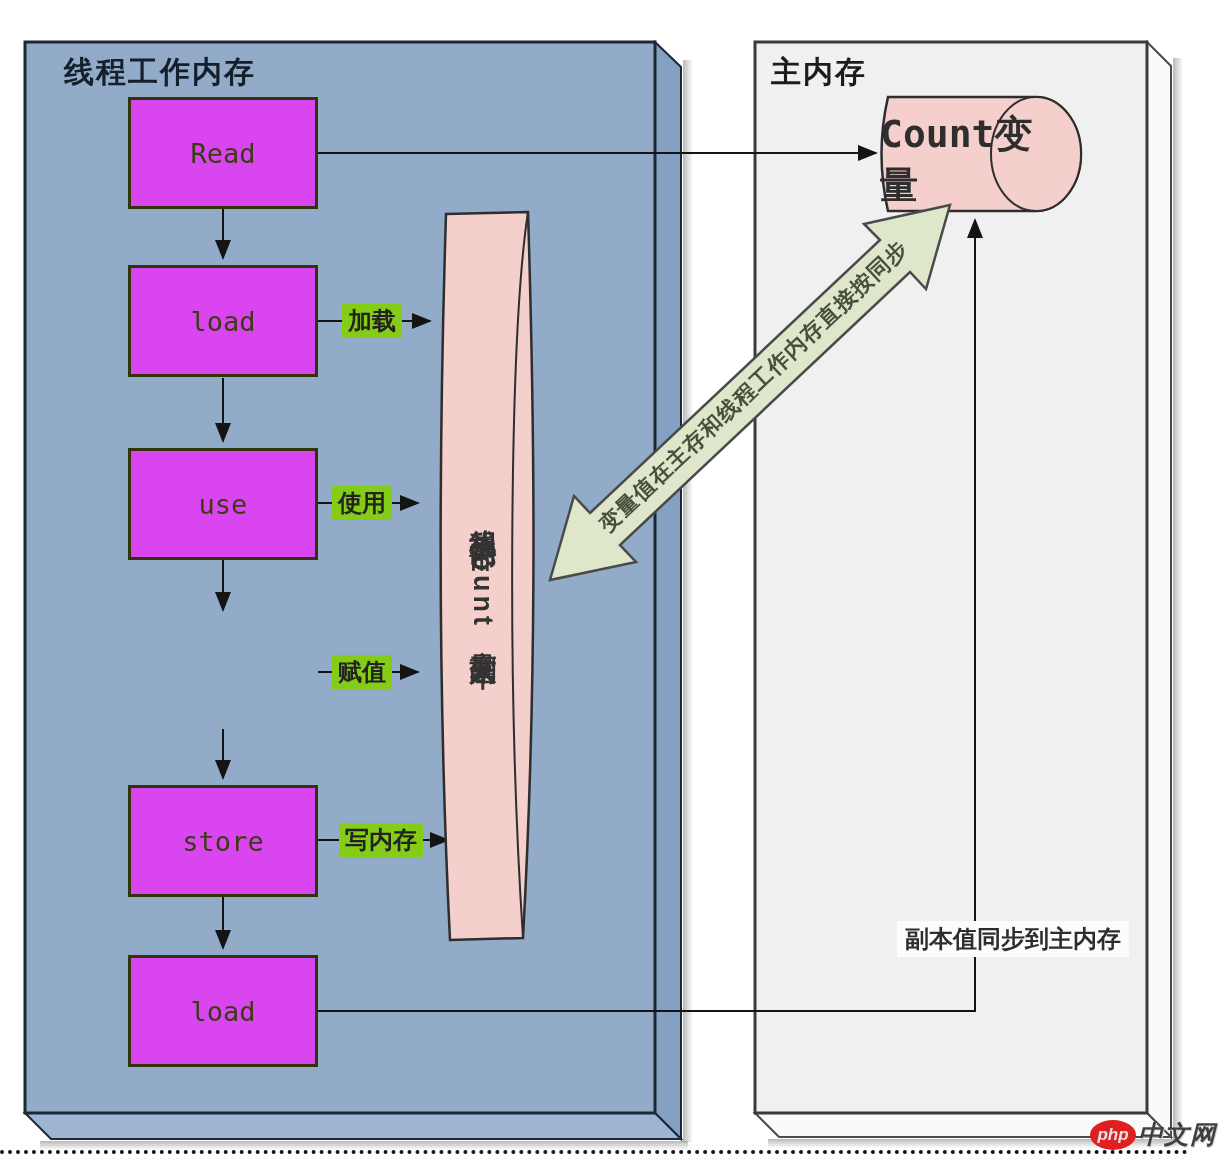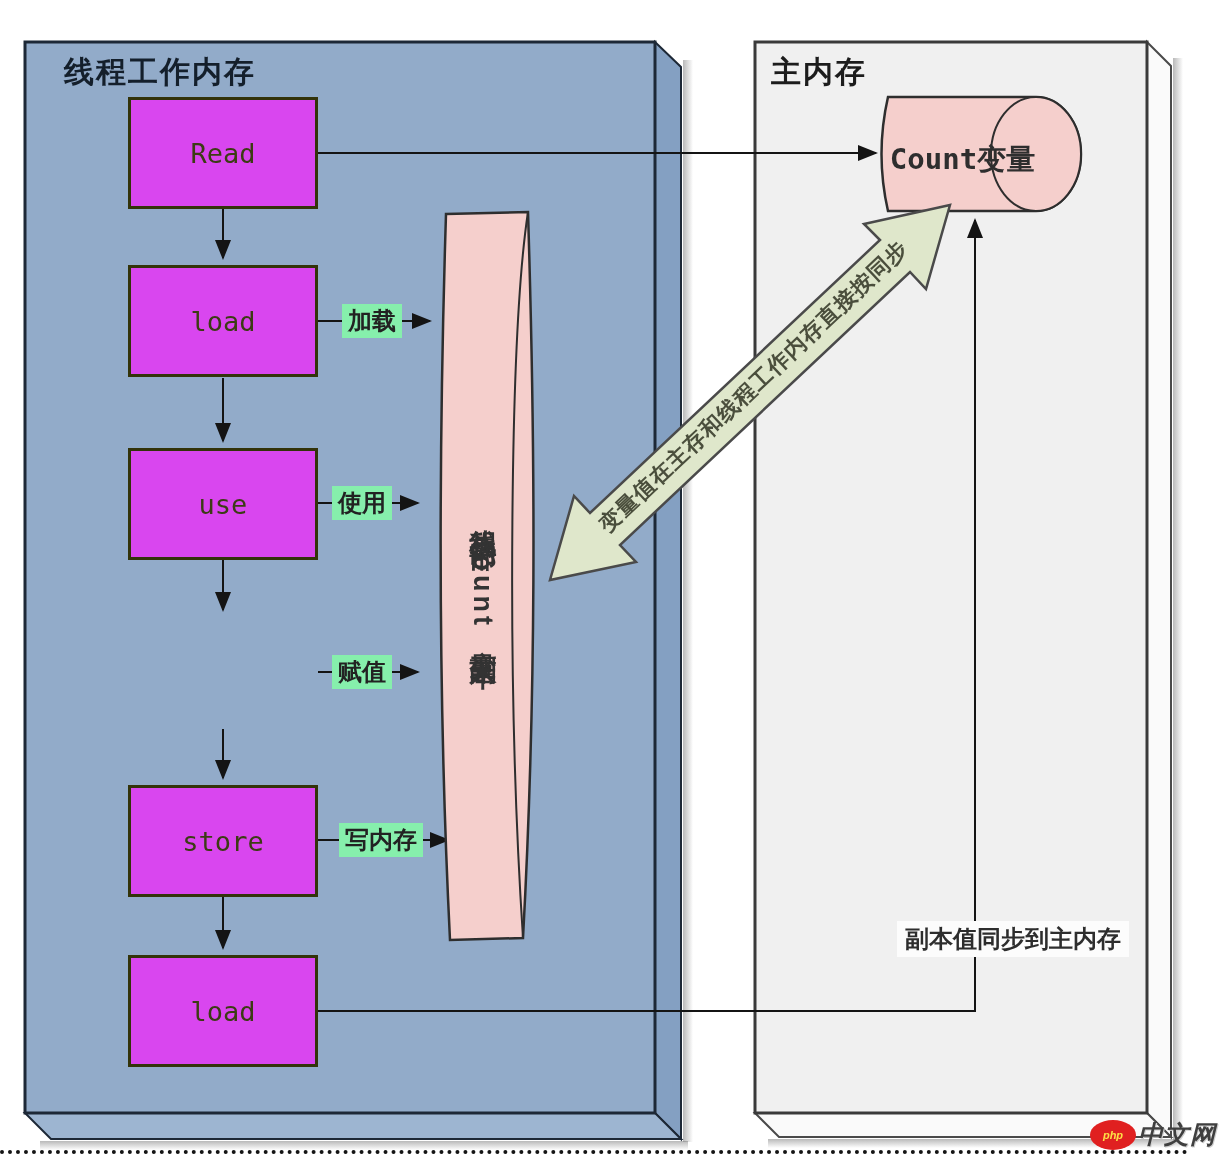--- a/index.html
+++ b/index.html
@@ -9,51 +9,51 @@
 
   .panel-title{position:absolute;font-size:30px;font-weight:bold;letter-spacing:2px;z-index:3;}
   .pt-left{left:36px;top:52px;color:#141f2b;margin-left:28px;}
   .pt-right{left:771px;top:52px;color:#1c1c1c;}
 
   .flow-box{position:absolute;left:128px;width:184px;height:106px;background:#d946ef;
     border:3px solid #33330a;display:flex;align-items:center;justify-content:center;
     font-family:"DejaVu Sans Mono","Liberation Mono",monospace;font-size:27px;color:#3c3c14;z-index:3;}
   .b0{top:97px}.b1{top:265px}.b2{top:448px}.b3{top:617px}.b4{top:785px}.b5{top:955px}
 
-  .arrow-label{position:absolute;transform:translate(-50%,-50%);background:#86efac;
+  .arrow-label{position:absolute;transform:translate(-50%,-50%);background:#84cc16;
     padding:1px 6px;font-size:24px;font-weight:600;color:#222;white-space:nowrap;z-index:4;}
   .al-load{left:372px;top:321px}
   .al-use{left:362px;top:503px}
   .al-asign{left:362px;top:672px}
   .al-store{left:381px;top:840px}
 
   .copy-wrap{position:absolute;left:437px;top:212px;width:92px;height:728px;
     display:flex;align-items:center;justify-content:center;z-index:3;}
   .copy-text{writing-mode:vertical-rl;text-orientation:mixed;font-size:27px;font-weight:bold;
     color:#333333;letter-spacing:4px;white-space:nowrap;}
 
   .count-label{position:absolute;left:880px;top:96px;width:165px;height:128px;
     display:flex;align-items:center;justify-content:center;
     font-family:"DejaVu Sans Mono","Liberation Mono",monospace;
-    font-size:29px;font-weight:bold;color:#2e2e2e;z-index:3;}
+    font-size:38px;font-weight:bold;color:#2e2e2e;z-index:3;}
 
   .sync-arrow-text{position:absolute;left:548px;top:374px;width:404px;height:32px;line-height:32px;
     text-align:center;transform:rotate(-43.2deg);font-size:22px;font-weight:bold;
     color:#4a4e3c;letter-spacing:1px;white-space:nowrap;z-index:4;}
 
   .sync-note{position:absolute;left:977px;top:939px;transform:translate(-50%,-50%);
     background:#fcfcfc;padding:2px 8px;font-size:24px;font-weight:bold;color:#2d2d2d;
     white-space:nowrap;z-index:4;margin-left:36px;}
 
   .dotted-separator{position:absolute;left:0;top:1150px;width:1188px;height:0;
     border-top:4px dotted #141414;z-index:2;}
 
   .watermark{position:absolute;left:1090px;top:1118px;display:flex;align-items:center;gap:2px;z-index:5;}
-  .wm-badge{width:46px;height:30px;background:#e02020;border-radius:50%;color:#fde047;
-    font-style:italic;font-weight:bold;font-size:11px;display:flex;align-items:center;justify-content:center;}
+  .wm-badge{width:46px;height:30px;background:#e02020;border-radius:50%;color:#e5e5e5;
+    font-style:italic;font-weight:bold;font-size:17px;display:flex;align-items:center;justify-content:center;}
   .wm-text{font-size:25px;font-weight:bold;font-style:italic;color:#3f3f3f;letter-spacing:1px;
     text-shadow:1px 1px 0 #cfcfcf;}
 </style>
 </head>
 <body>
 
 <div class="canvas">
 
   <svg class="layer" width="1220" height="1166" viewBox="0 0 1220 1166">
     <defs>

